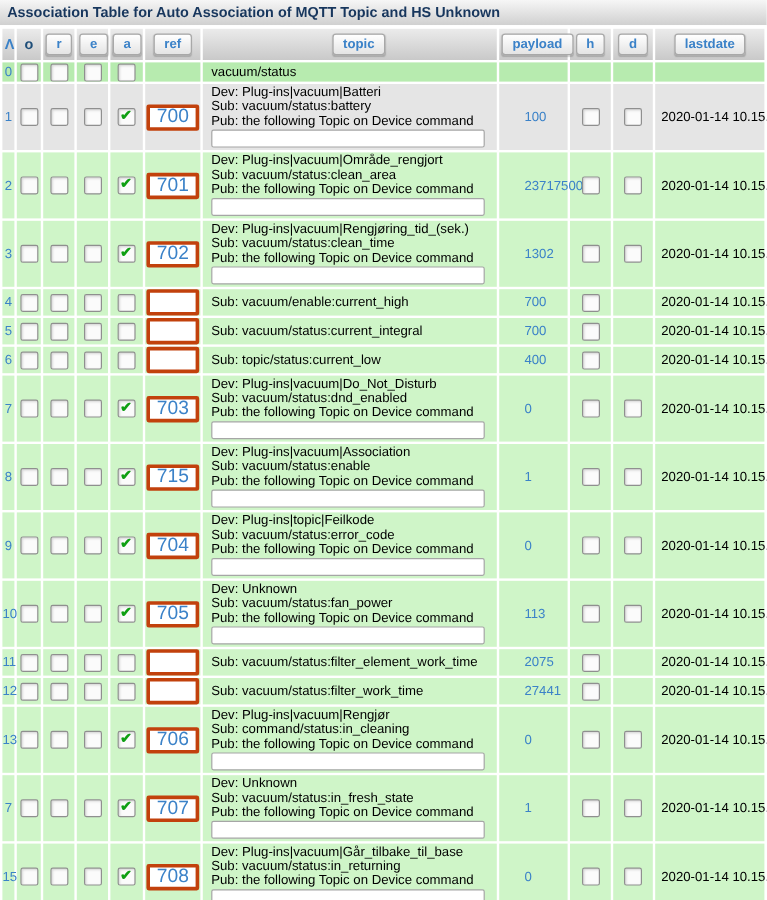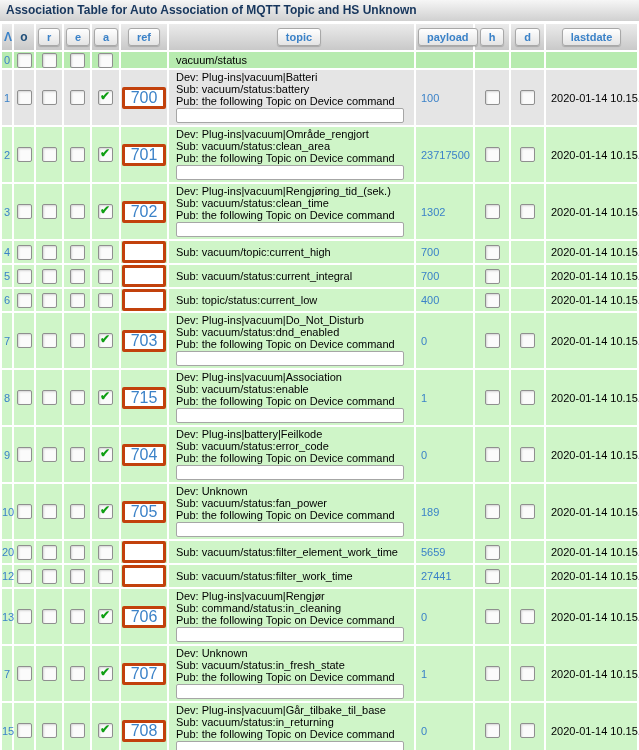--- a/index.html
+++ b/index.html
@@ -49,21 +49,21 @@
     color:#3b82c8;font-size:16px;font-family:"Liberation Sans",sans-serif;
     text-align:center;padding:1px;
   }
   .c-topic{padding:1px 4px 1px 7px;vertical-align:middle;}
   .topic-line{font-size:11px;line-height:12px;color:#000;white-space:nowrap;overflow:hidden;}
   .pub-input{
     display:block;width:calc(100% - 12px);height:11px;margin:1px 0 1px 0;
     border:1px solid #a6a6a6;border-radius:2px;background:#fff;
     font-size:10px;font-family:"Liberation Sans",sans-serif;padding:1px 2px;
   }
-  .c-payload{color:#3b82c8;padding-left:5px;}
+  .c-payload{color:#3b82c8;padding-left:21px;}
   .c-date{color:#000;padding-left:5px;white-space:nowrap;}
 </style>
 </head>
 <body>
 
 <div class="title-bar">Association Table for Auto Association of MQTT Topic and HS Unknown</div>
 
 <table>
   <colgroup>
     <col style="width:10px">
@@ -224,21 +224,21 @@
         <td>
           <div class="cbx"></div>
         </td>
         <td>
           <div class="cbx"></div>
         </td>
         <td>
           <input type="text" class="ref-input" style="">
         </td>
         <td class="c-topic">
-          <div class="topic-line">Sub: vacuum/topic:current_high</div>
+          <div class="topic-line">Sub: vacuum/enable:current_high</div>
         </td>
         <td class="c-payload">700</td>
         <td>
           <div class="cbx"></div>
         </td>
         <td></td>
         <td class="c-date">2020-01-14 10.15.00</td>
       </tr>
       <tr class="shade-light short">
         <td class="c-num">5</td>
@@ -369,21 +369,21 @@
         <td>
           <div class="cbx"></div>
         </td>
         <td>
           <div class="cbx checked"></div>
         </td>
         <td>
           <input type="text" class="ref-input" value="704" style="">
         </td>
         <td class="c-topic">
-          <div class="topic-line">Dev: Plug-ins|battery|Feilkode</div>
+          <div class="topic-line">Dev: Plug-ins|topic|Feilkode</div>
           <div class="topic-line">Sub: vacuum/status:error_code</div>
           <div class="topic-line">Pub: the following Topic on Device command</div>
           <input type="text" class="pub-input" style="">
         </td>
         <td class="c-payload">0</td>
         <td>
           <div class="cbx"></div>
         </td>
         <td>
           <div class="cbx"></div>
@@ -406,50 +406,50 @@
         </td>
         <td>
           <input type="text" class="ref-input" value="705" style="">
         </td>
         <td class="c-topic">
           <div class="topic-line">Dev: Unknown</div>
           <div class="topic-line">Sub: vacuum/status:fan_power</div>
           <div class="topic-line">Pub: the following Topic on Device command</div>
           <input type="text" class="pub-input" style="">
         </td>
-        <td class="c-payload">189</td>
+        <td class="c-payload">113</td>
         <td>
           <div class="cbx"></div>
         </td>
         <td>
           <div class="cbx"></div>
         </td>
         <td class="c-date">2020-01-14 10.15.00</td>
       </tr>
       <tr class="shade-light short">
-        <td class="c-num">20</td>
+        <td class="c-num">11</td>
         <td>
           <div class="cbx"></div>
         </td>
         <td>
           <div class="cbx"></div>
         </td>
         <td>
           <div class="cbx"></div>
         </td>
         <td>
           <div class="cbx"></div>
         </td>
         <td>
           <input type="text" class="ref-input" style="">
         </td>
         <td class="c-topic">
           <div class="topic-line">Sub: vacuum/status:filter_element_work_time</div>
         </td>
-        <td class="c-payload">5659</td>
+        <td class="c-payload">2075</td>
         <td>
           <div class="cbx"></div>
         </td>
         <td></td>
         <td class="c-date">2020-01-14 10.15.00</td>
       </tr>
       <tr class="shade-light short">
         <td class="c-num">12</td>
         <td>
           <div class="cbx"></div>

